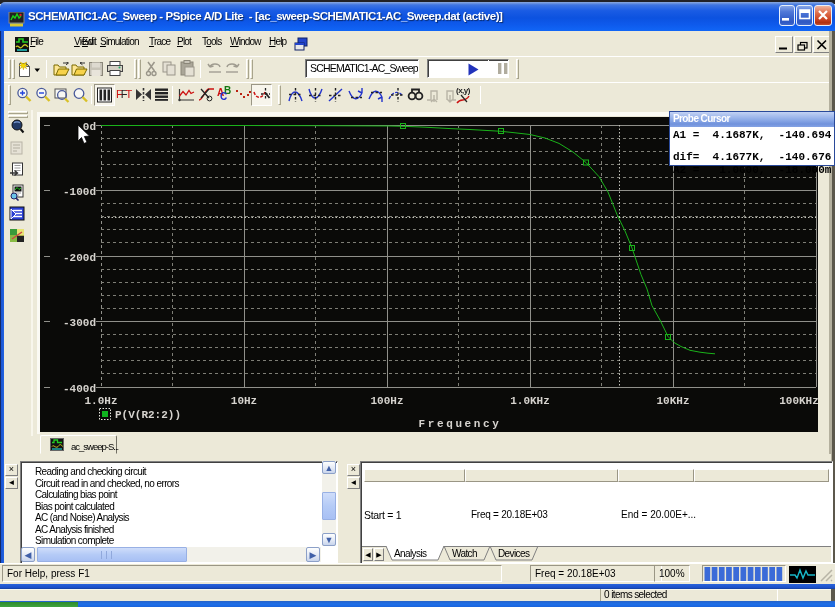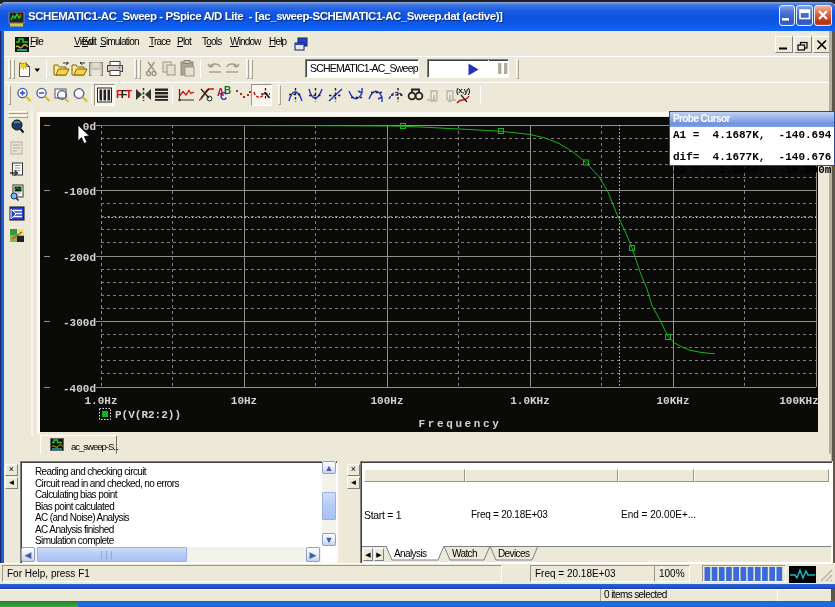--- a/index.html
+++ b/index.html
@@ -218,21 +218,21 @@
   <path d="M10.5 10 L15 14.5" stroke="#d8c027" stroke-width="2.4"></path>
 </svg>
 <div class="abs sep" style="left:91px;top:86px;"></div>
 <div class="abs pressedbtn" style="left:94px;top:84px;"></div>
 <svg class="abs" style="left:97px;top:87px;" width="15" height="16" viewBox="0 0 15 16">
   <rect x="0.5" y="1" width="14" height="14" fill="#fff" stroke="#222"></rect>
   <rect x="2.5" y="2.5" width="2.6" height="11" fill="#222"></rect>
   <rect x="6.5" y="2.5" width="2.6" height="11" fill="#222"></rect>
   <rect x="10.5" y="2.5" width="2.6" height="11" fill="#222"></rect>
 </svg>
-<div class="abs" style="left:116px;top:88px;width:17px;height:14px;font-size:11px;font-weight:bold;color:#cc1111;font-family:'Liberation Sans';letter-spacing:-2px;">F<span style="color:#222;">F</span><span style="color:#cc1111;">T</span></div>
+<div class="abs" style="left:116px;top:88px;width:17px;height:14px;font-size:11px;font-weight:normal;color:#cc1111;font-family:'Liberation Sans';letter-spacing:-2px;">F<span style="color:#222;">F</span><span style="color:#cc1111;">T</span></div>
 <svg class="abs" style="left:135px;top:88px;" width="17" height="13" viewBox="0 0 17 13">
   <path d="M1 1 L7 6.5 L1 12 Z M16 1 L10 6.5 L16 12 Z" fill="#333"></path>
   <path d="M8.5 0 L8.5 13" stroke="#333" stroke-width="1.6" stroke-dasharray="2.5 1.5"></path>
 </svg>
 <svg class="abs" style="left:154px;top:88px;" width="15" height="13" viewBox="0 0 15 13">
   <rect x="1" y="0.5" width="13" height="2.4" fill="#222"></rect>
   <rect x="1" y="4" width="13" height="2.4" fill="#222"></rect>
   <rect x="1" y="7.5" width="13" height="2.4" fill="#222"></rect>
   <rect x="1" y="11" width="13" height="1.8" fill="#222"></rect>
 </svg>

